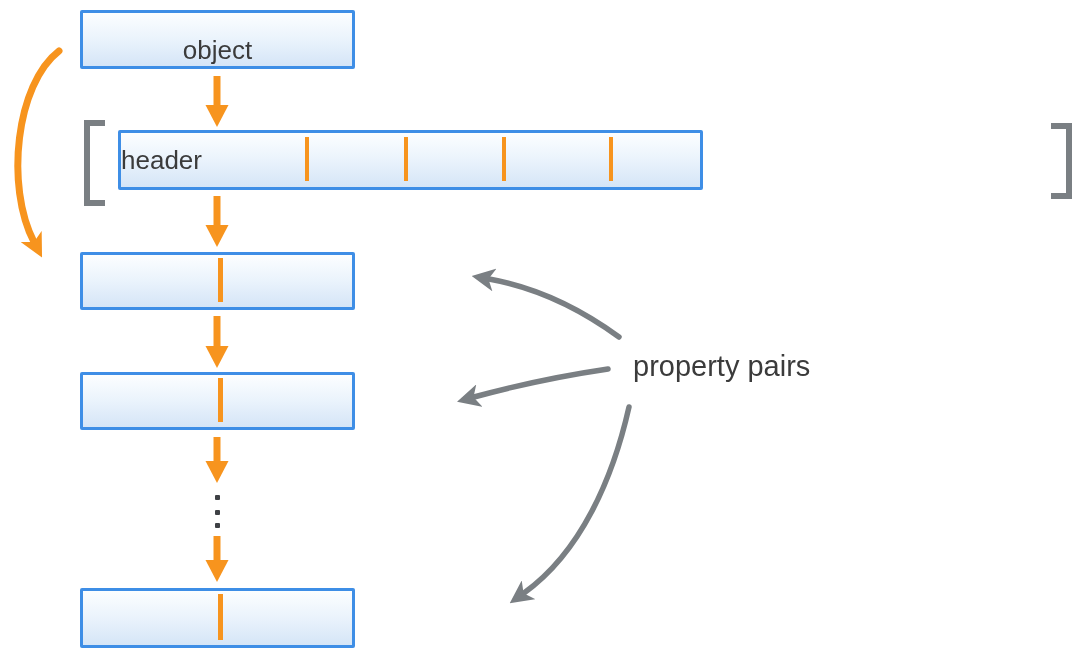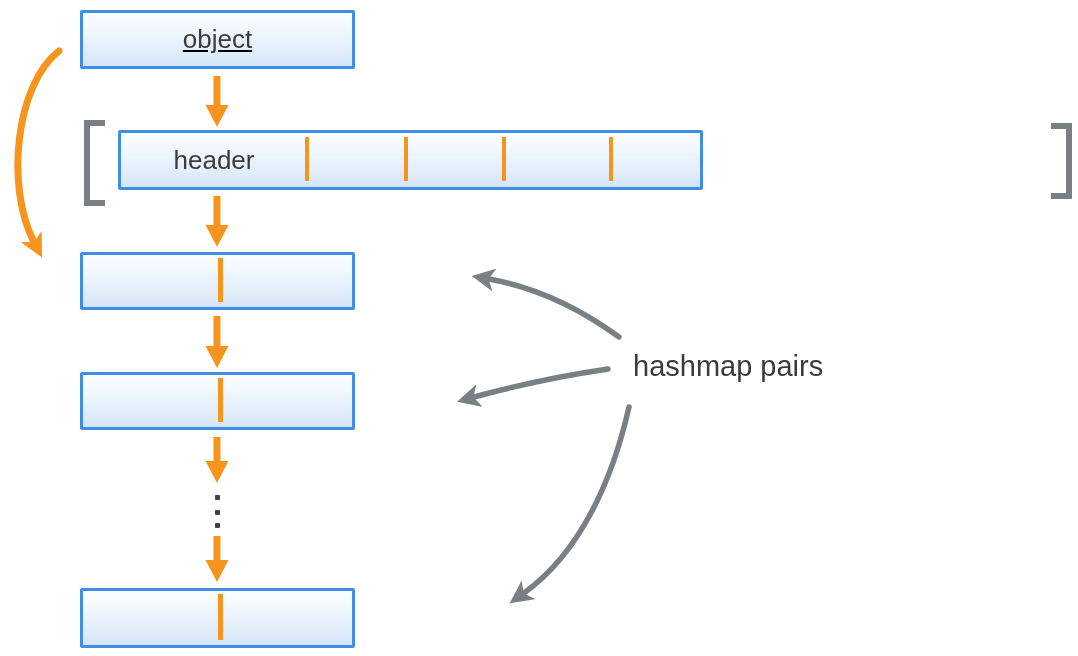--- a/index.html
+++ b/index.html
@@ -6,27 +6,27 @@
   .canvas{
     position:relative;width:1078px;height:656px;background:#ffffff;
     font-family:"Liberation Sans", sans-serif;overflow:hidden;
   }
   .box{
     position:absolute;box-sizing:border-box;
     border:3px solid #3e8ee6;border-radius:2px;
     background:linear-gradient(to bottom,#fcfeff 0%,#eaf3fc 50%,#d5e5f7 100%);
   }
   .object-box{left:80px;top:10px;width:275px;height:59px;
-    display:flex;align-items:center;justify-content:center;text-decoration:underline;}
+    display:flex;align-items:flex-end;justify-content:center;}
   .header-box{left:118px;top:130px;width:585px;height:60px;}
   .pair-box{left:80px;width:275px;height:58px;}
   .box-label{font-size:26px;color:#3b3b3b;}
   .header-label{
     position:absolute;left:0;top:0;width:186px;height:100%;
-    display:flex;align-items:center;justify-content:center;
+    display:flex;align-items:center;justify-content:flex-start;
   }
   .vdiv{position:absolute;top:4px;bottom:6px;width:4px;background:#f7941e;}
   .pair-divider{left:135px;top:3px;bottom:5px;width:4.5px;}
   .annotation{position:absolute;color:#3b3b3b;white-space:nowrap;}
   .hashmap-annotation{
     left:731px;top:130px;height:60px;display:flex;align-items:center;font-size:36px;
   }
   .pairs-annotation{left:633px;top:350px;font-size:29px;}
   .overlay{position:absolute;left:0;top:0;width:1078px;height:656px;pointer-events:none;}
 </style>
@@ -53,21 +53,21 @@
   <div class="box pair-box" style="top:252px">
     <div class="vdiv pair-divider"></div>
   </div>
   <div class="box pair-box" style="top:372px">
     <div class="vdiv pair-divider"></div>
   </div>
   <div class="box pair-box" style="top:588px;height:60px">
     <div class="vdiv pair-divider"></div>
   </div>
 
-  <div class="annotation pairs-annotation">hashmap pairs</div>
+  <div class="annotation pairs-annotation">property pairs</div>
 
   <svg class="overlay" viewBox="0 0 1078 656" xmlns="http://www.w3.org/2000/svg">
     <defs>
       <marker id="oh" markerUnits="strokeWidth" markerWidth="3.4" markerHeight="3.4" refX="0.9" refY="1.7" orient="auto">
         <polygon points="0,0 3.4,1.7 0,3.4 0.9,1.7" fill="#f7941e"></polygon>
       </marker>
       <marker id="gh" markerUnits="strokeWidth" markerWidth="4.2" markerHeight="4.2" refX="1" refY="2.1" orient="auto">
         <polygon points="0,0 4.2,2.1 0,4.2 1.1,2.1" fill="#7a7f83"></polygon>
       </marker>
     </defs>

